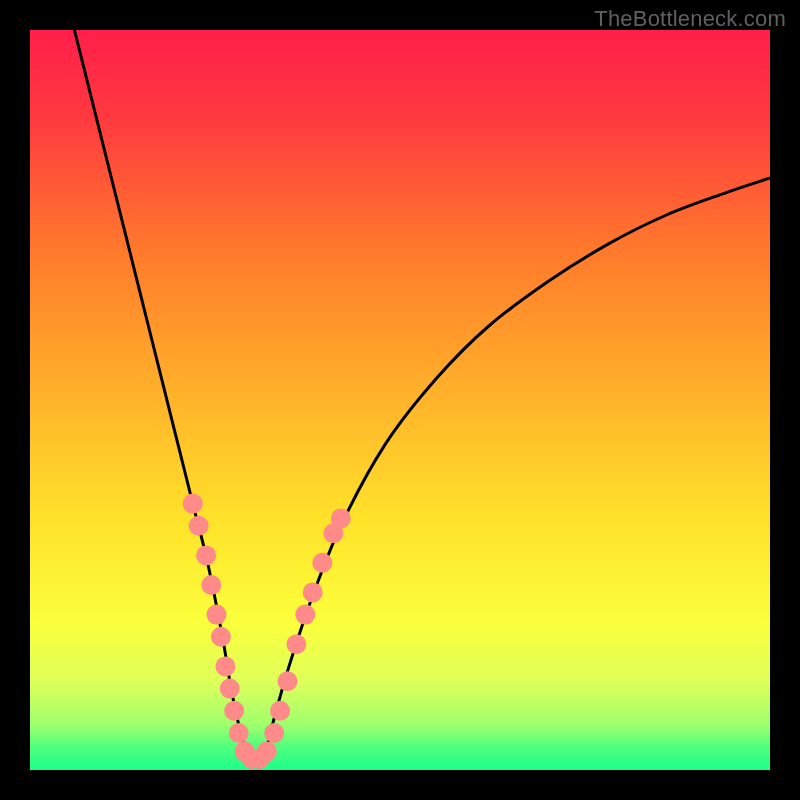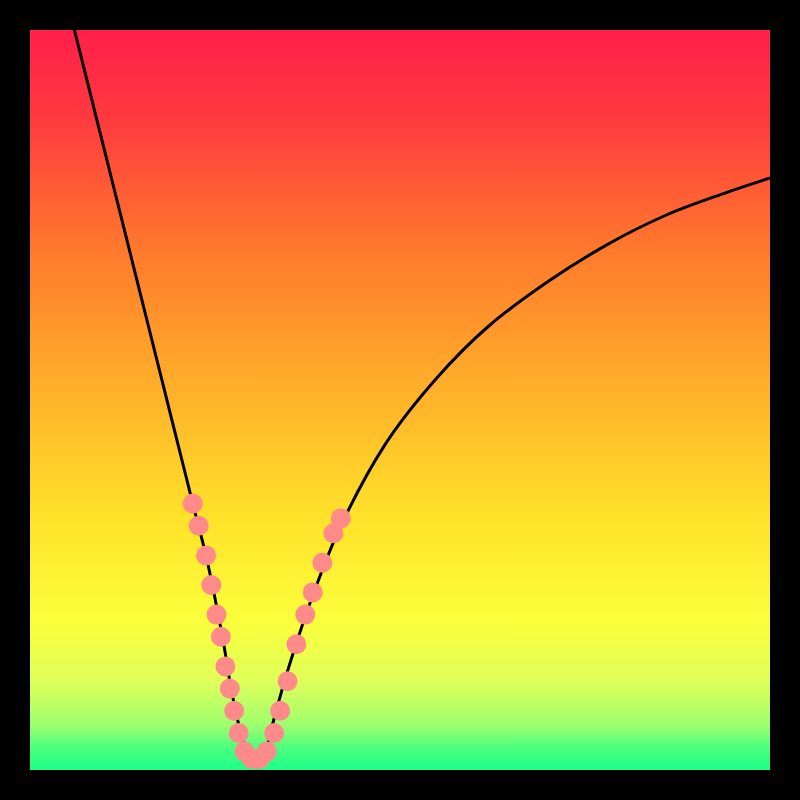--- a/index.html
+++ b/index.html
@@ -96,13 +96,14 @@
           <circle cx="266.4" cy="614.2" r="10" fill="#ff8a8a"></circle>
           <circle cx="275.3" cy="584.6" r="10" fill="#ff8a8a"></circle>
           <circle cx="282.7" cy="562.4" r="10" fill="#ff8a8a"></circle>
           <circle cx="292.3" cy="532.8" r="10" fill="#ff8a8a"></circle>
           <circle cx="303.4" cy="503.2" r="10" fill="#ff8a8a"></circle>
           <circle cx="310.8" cy="488.4" r="10" fill="#ff8a8a"></circle>
         </g>
     </svg>
   </div>
 
+  <div class="watermark">TheBottleneck.com</div>
 </div>
 
 </body></html>

